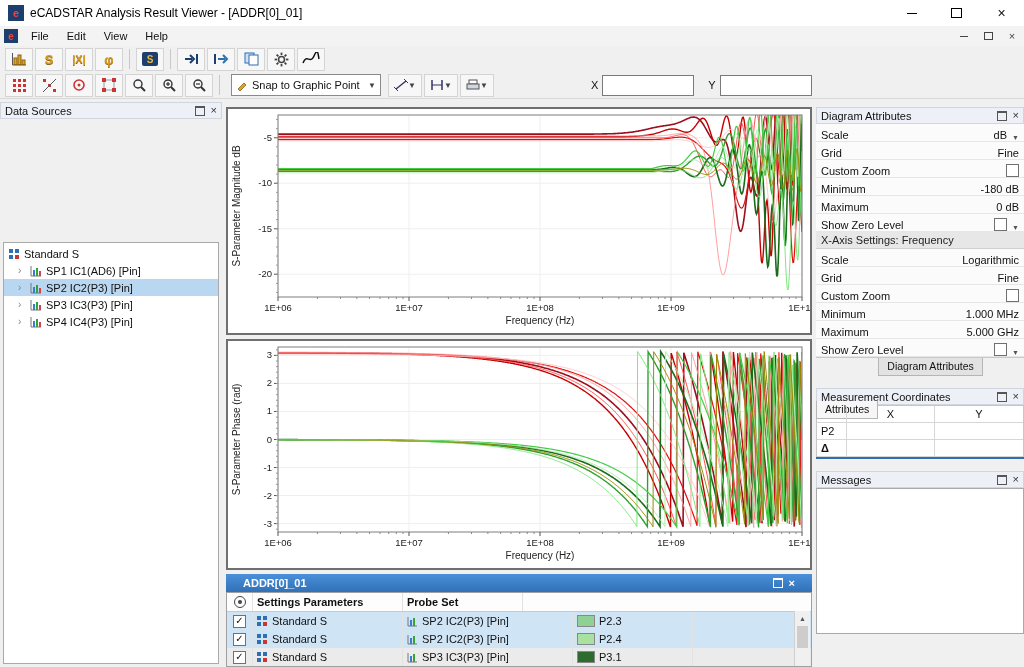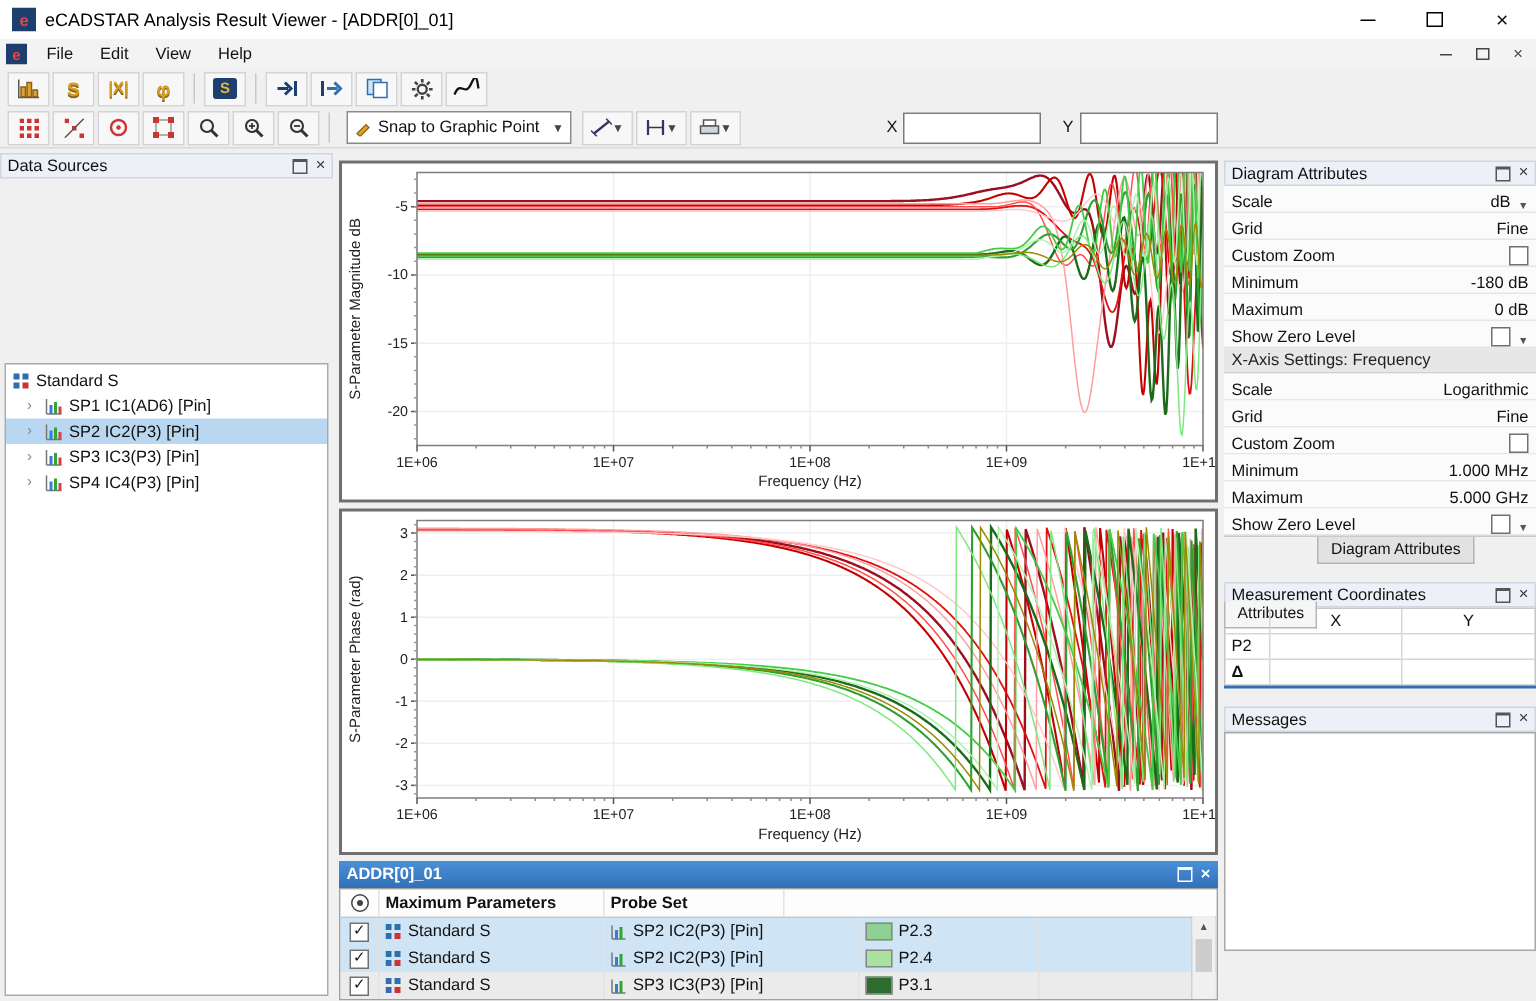--- a/index.html
+++ b/index.html
@@ -53,21 +53,21 @@
   .tree-sel{background:#b9d7f0;}
   .expander{color:#888;font-size:10px;width:8px;}
   
   .chart-panel{background:#fff;border:2px solid #6f6f6f;box-sizing:border-box;}
   #panel-mag{left:226px;top:107px;width:586px;height:228px;}
   #panel-phase{left:226px;top:339px;width:586px;height:231px;}
   svg text{font-family:"Liberation Sans",sans-serif;}
   
   .results{left:226px;top:574px;width:586px;height:93px;}
   .res-header{height:18px;background:linear-gradient(#4a90d8,#3071b8);color:#fff;font-weight:bold;
-              display:flex;align-items:center;padding:0 5px;box-sizing:border-box;}
+              display:flex;align-items:center;padding:0 17px;box-sizing:border-box;}
   .res-btns{margin-left:auto;display:flex;gap:6px;align-items:center;}
   .float-glyph-w{width:8px;height:7px;border:1px solid #fff;border-top:2px solid #fff;display:block;}
   .close-w{color:#fff;font-size:11px;line-height:11px;}
   .res-body{position:absolute;left:0;top:18px;width:586px;height:75px;background:#fff;border:1px solid #a0a0a0;box-sizing:border-box;overflow:hidden;}
   .res-hrow{height:18px;display:flex;font-weight:bold;border-bottom:1px solid #c9c9c9;background:#fdfdfd;}
   .res-row{height:18px;display:flex;align-items:center;}
   .rc{display:flex;align-items:center;gap:4px;padding:0 4px;box-sizing:border-box;height:100%;border-right:1px solid #e2e2e2;}
   .c0{width:26px;justify-content:center;}
   .c1{width:150px;}
   .c2{width:170px;}
@@ -606,21 +606,21 @@
       <span class="close-w">×</span>
     </div>
   </div>
   <div class="res-body">
     <div class="res-hrow">
       <div class="rc c0">
         <span class="radio">
             <span class="radio-dot"></span>
           </span>
       </div>
-      <div class="rc c1">Maximum Parameters</div>
+      <div class="rc c1">Settings Parameters</div>
       <div class="rc c3">Probe Set</div>
     </div>
 
     <div class="res-row row-blue">
       <div class="rc c0">
           <span class="cb">✓</span>
         </div>
       <div class="rc c1">
         <svg width="11" height="11">
           <g fill="#2e6fb0">

